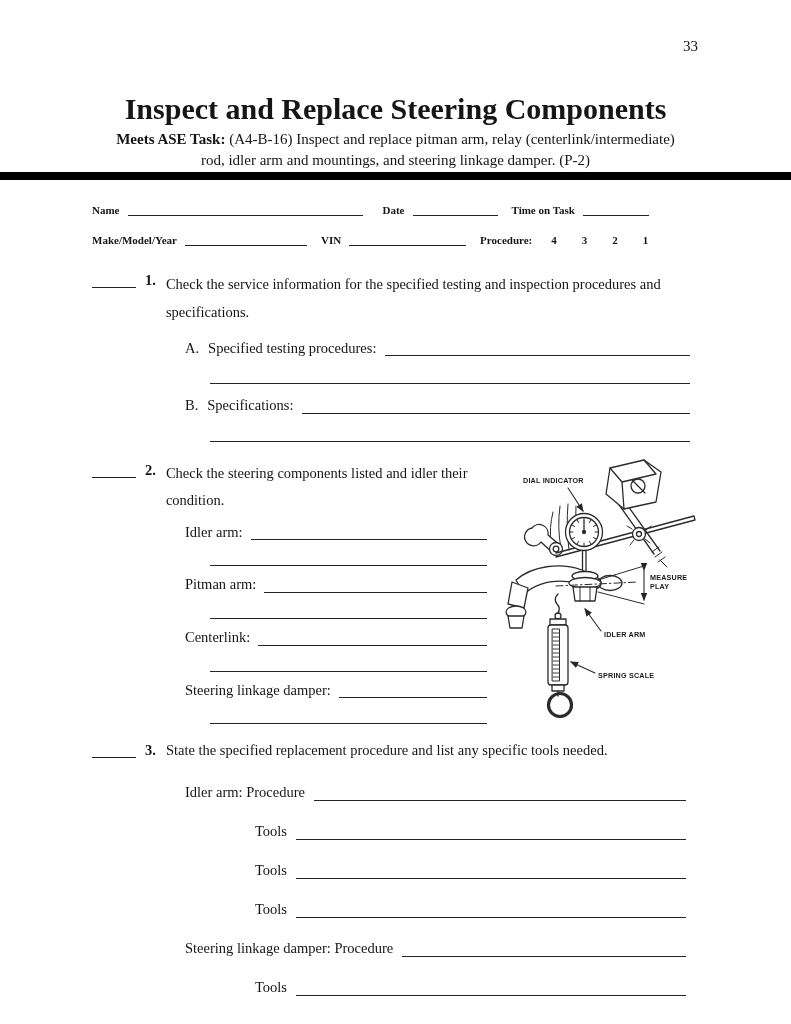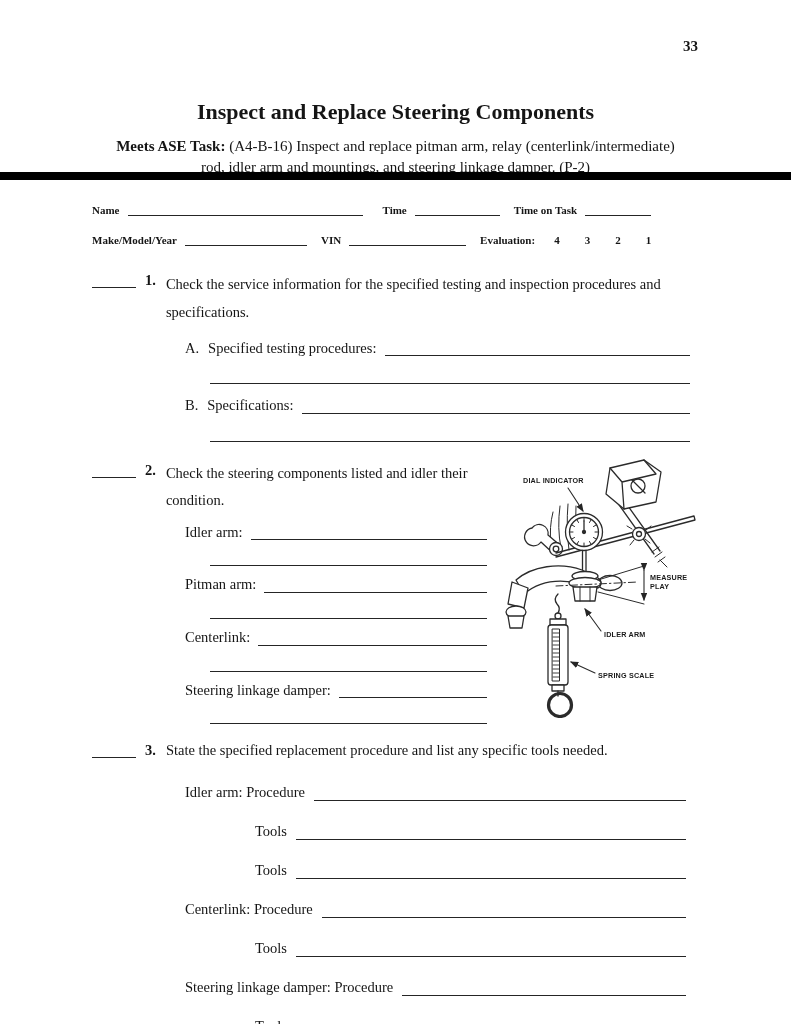--- a/index.html
+++ b/index.html
@@ -1,23 +1,23 @@
 <!DOCTYPE html>
 <html><head>
 <meta charset="utf-8">
 <style>
   html,body{margin:0;padding:0;background:#e8e8e8;}
   .page{
     position:relative;width:791px;height:1024px;background:#ffffff;
     font-family:"Liberation Serif",serif;color:#151515;overflow:hidden;
     margin:0 auto;
   }
-  .page-number{position:absolute;top:38px;right:93px;font-size:15px;font-weight:bold;}
+  .page-number{position:absolute;top:38px;right:93px;font-size:15px;font-weight:normal;}
   .masthead{position:absolute;top:88px;left:0;width:100%;text-align:center;}
-  .title{font-size:22px;font-weight:bold;margin:12px;line-height:1.1;}
+  .title{font-size:30px;font-weight:bold;margin:4px;line-height:1.1;}
   .subtitle{font-size:15px;margin-top:4px;line-height:1.4;text-align:center;}
   .subtitle .meets{font-weight:bold;}
   .rule{position:absolute;top:172px;left:0;width:791px;height:8px;background:#000;}
   .body{position:absolute;top:200px;left:92px;width:608px;font-size:14.5px;}
 
   .line{display:inline-block;border-bottom:1.4px solid #252525;height:15px;}
   .info-row{display:flex;align-items:flex-end;font-weight:bold;white-space:nowrap;font-size:11px;}
   .info-row2{margin-top:14px;}
   .lbl{line-height:1.1;}
   .l-name{width:235px;margin-left:8px;}
@@ -76,32 +76,32 @@
     </div>
   </div>
 
   <div class="rule"></div>
 
   <div class="body">
 
     <div class="info-row">
       <span class="lbl">Name</span>
       <span class="line l-name"></span>
-      <span class="lbl gap20">Time</span>
+      <span class="lbl gap20">Date</span>
       <span class="line l-date"></span>
       <span class="lbl gap14">Time on Task</span>
       <span class="line l-time"></span>
     </div>
 
     <div class="info-row info-row2">
       <span class="lbl">Make/Model/Year</span>
       <span class="line l-make"></span>
       <span class="lbl gap14">VIN</span>
       <span class="line l-vin"></span>
-      <span class="lbl gap14">Evaluation:</span>
+      <span class="lbl gap14">Procedure:</span>
       <span class="eval-num first">4</span>
       <span class="eval-num">3</span>
       <span class="eval-num">2</span>
       <span class="eval-num">1</span>
     </div>
 
     <div class="task1">
       <div class="task-head">
         <span class="pre-line"></span>
         <span class="task-num">1.</span>
@@ -278,24 +278,20 @@
           <span class="g-label g-tools">Tools</span>
           <span class="line"></span>
         </div>
 
         <div class="g-row">
           <span class="g-label g-tools">Tools</span>
           <span class="line"></span>
         </div>
 
         <div class="g-row">
-          <span class="g-label"><span>Centerlink:</span> <span>Procedure</span></span>
-          <span class="line"></span>
-        </div>
-        <div class="g-row">
           <span class="g-label g-tools">Tools</span>
           <span class="line"></span>
         </div>
 
         <div class="g-row">
           <span class="g-label"><span>Steering linkage damper:</span> <span>Procedure</span></span>
           <span class="line"></span>
         </div>
         <div class="g-row">
           <span class="g-label g-tools">Tools</span>

